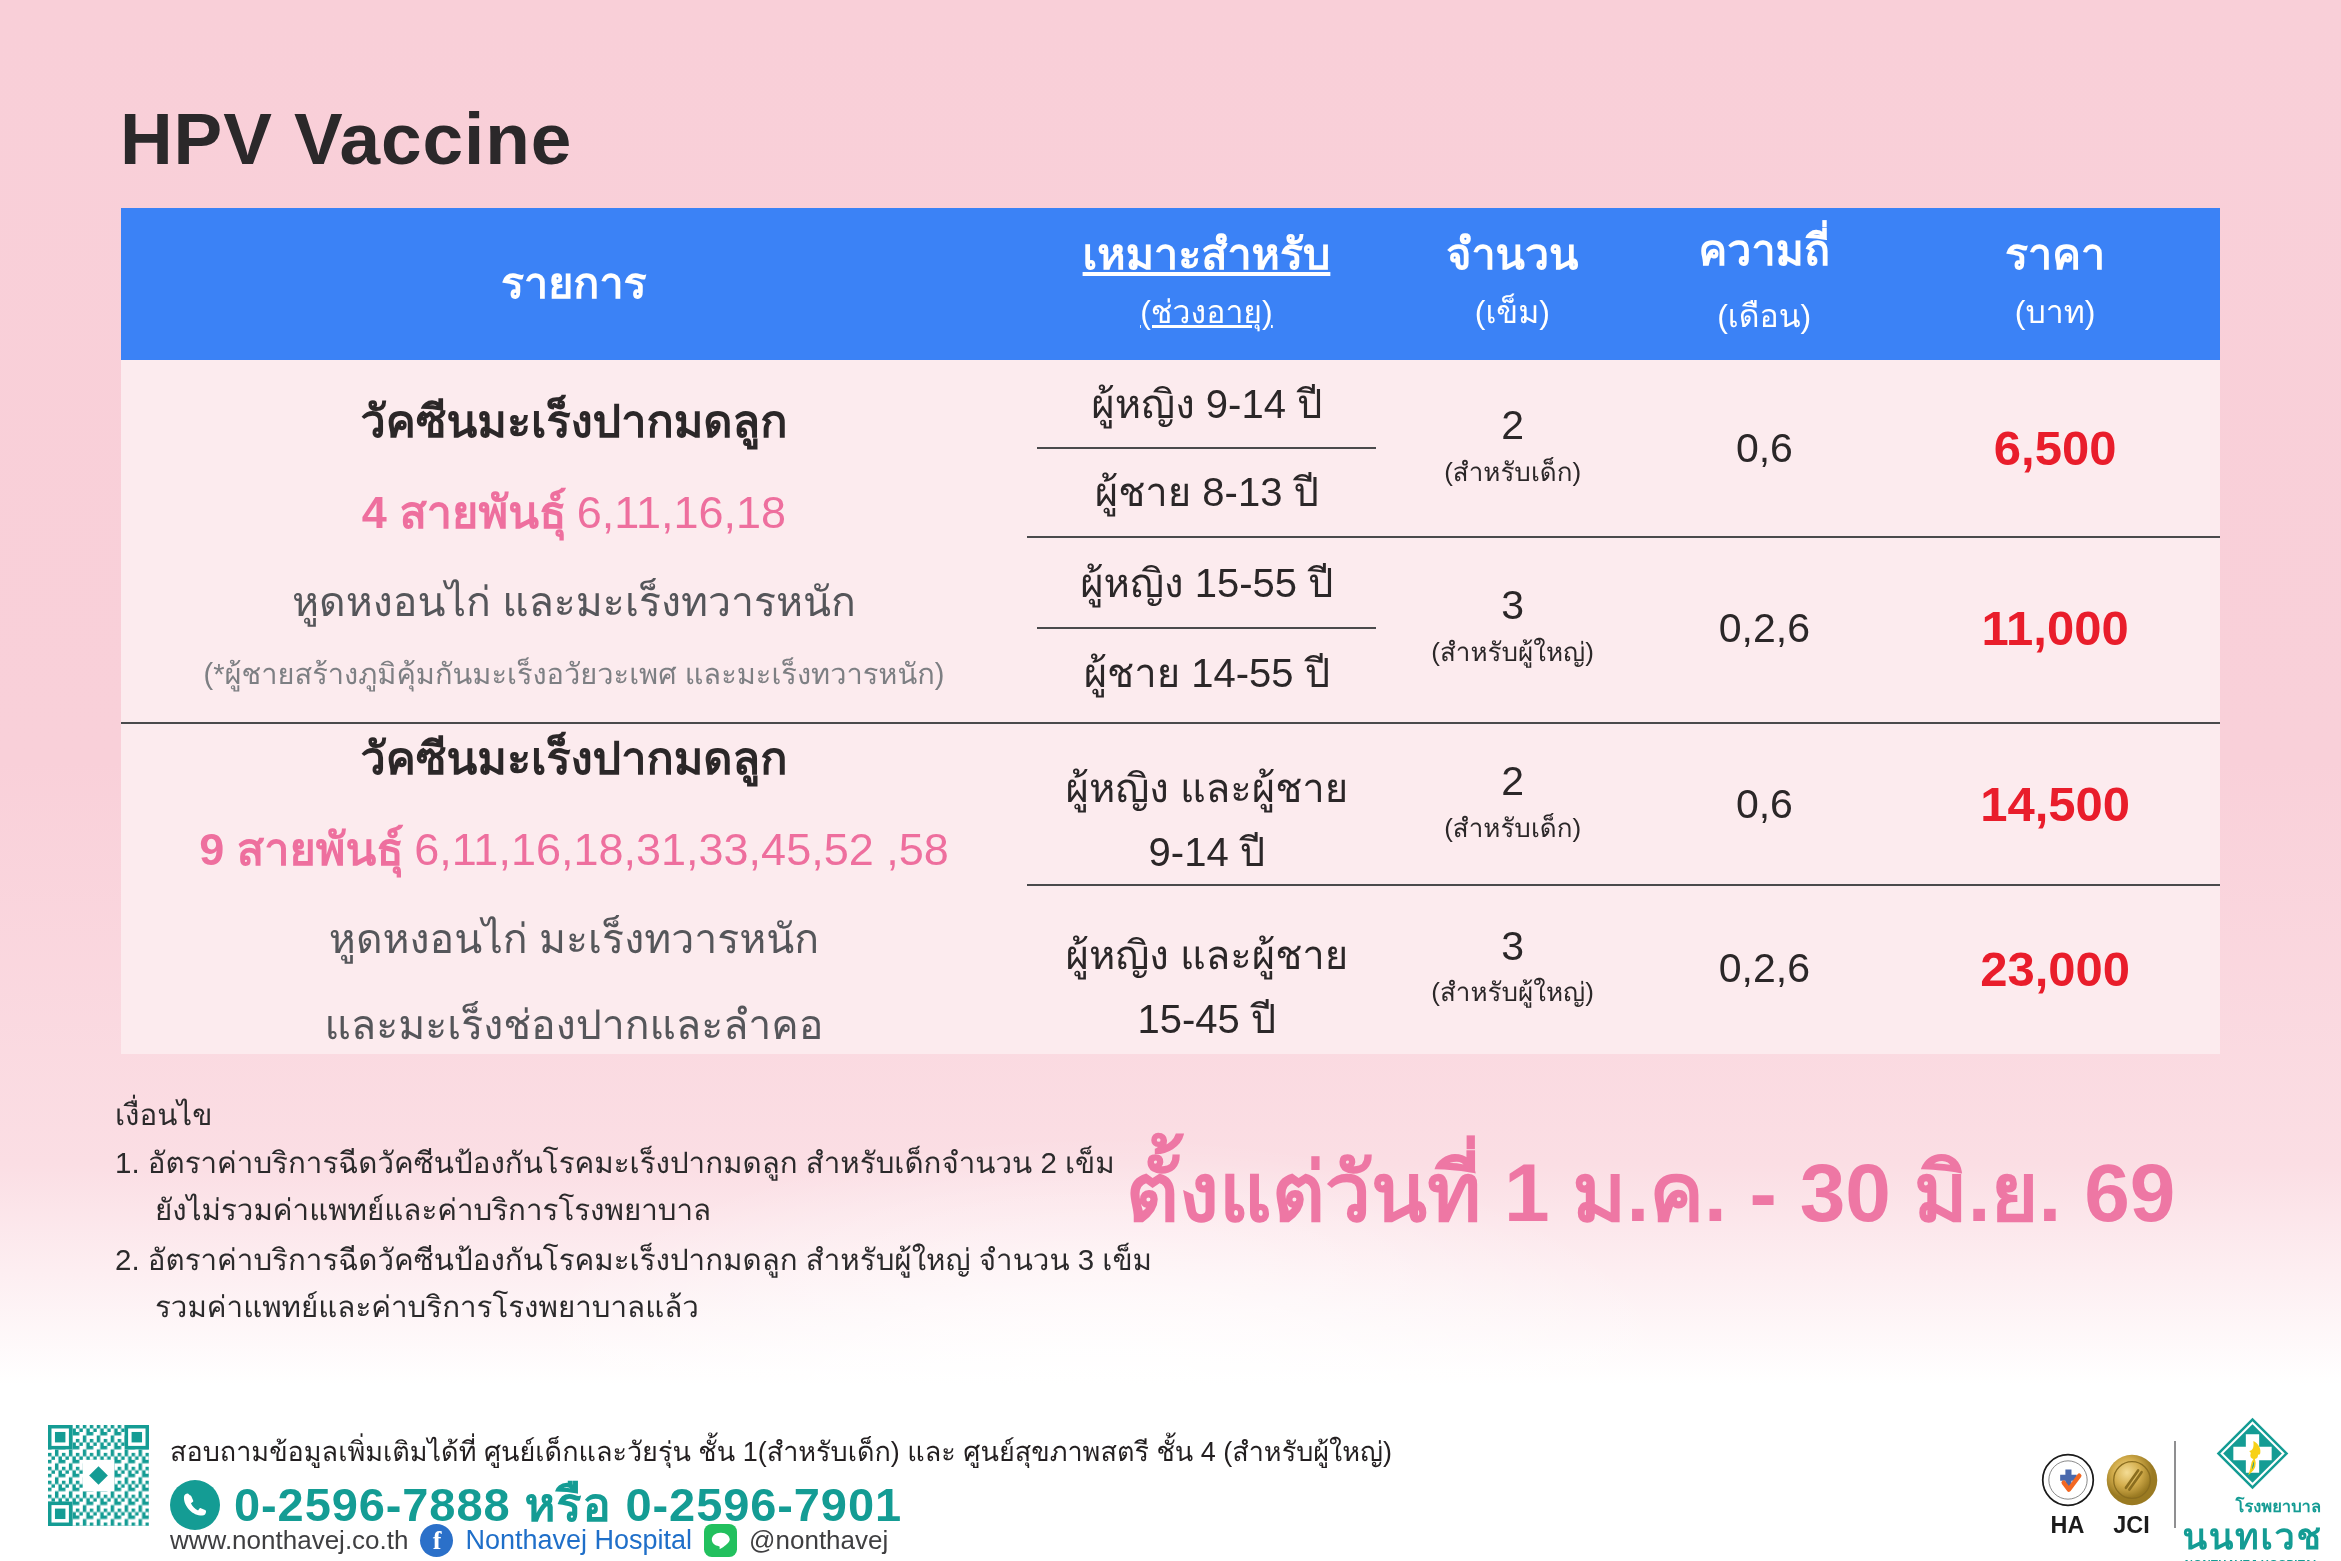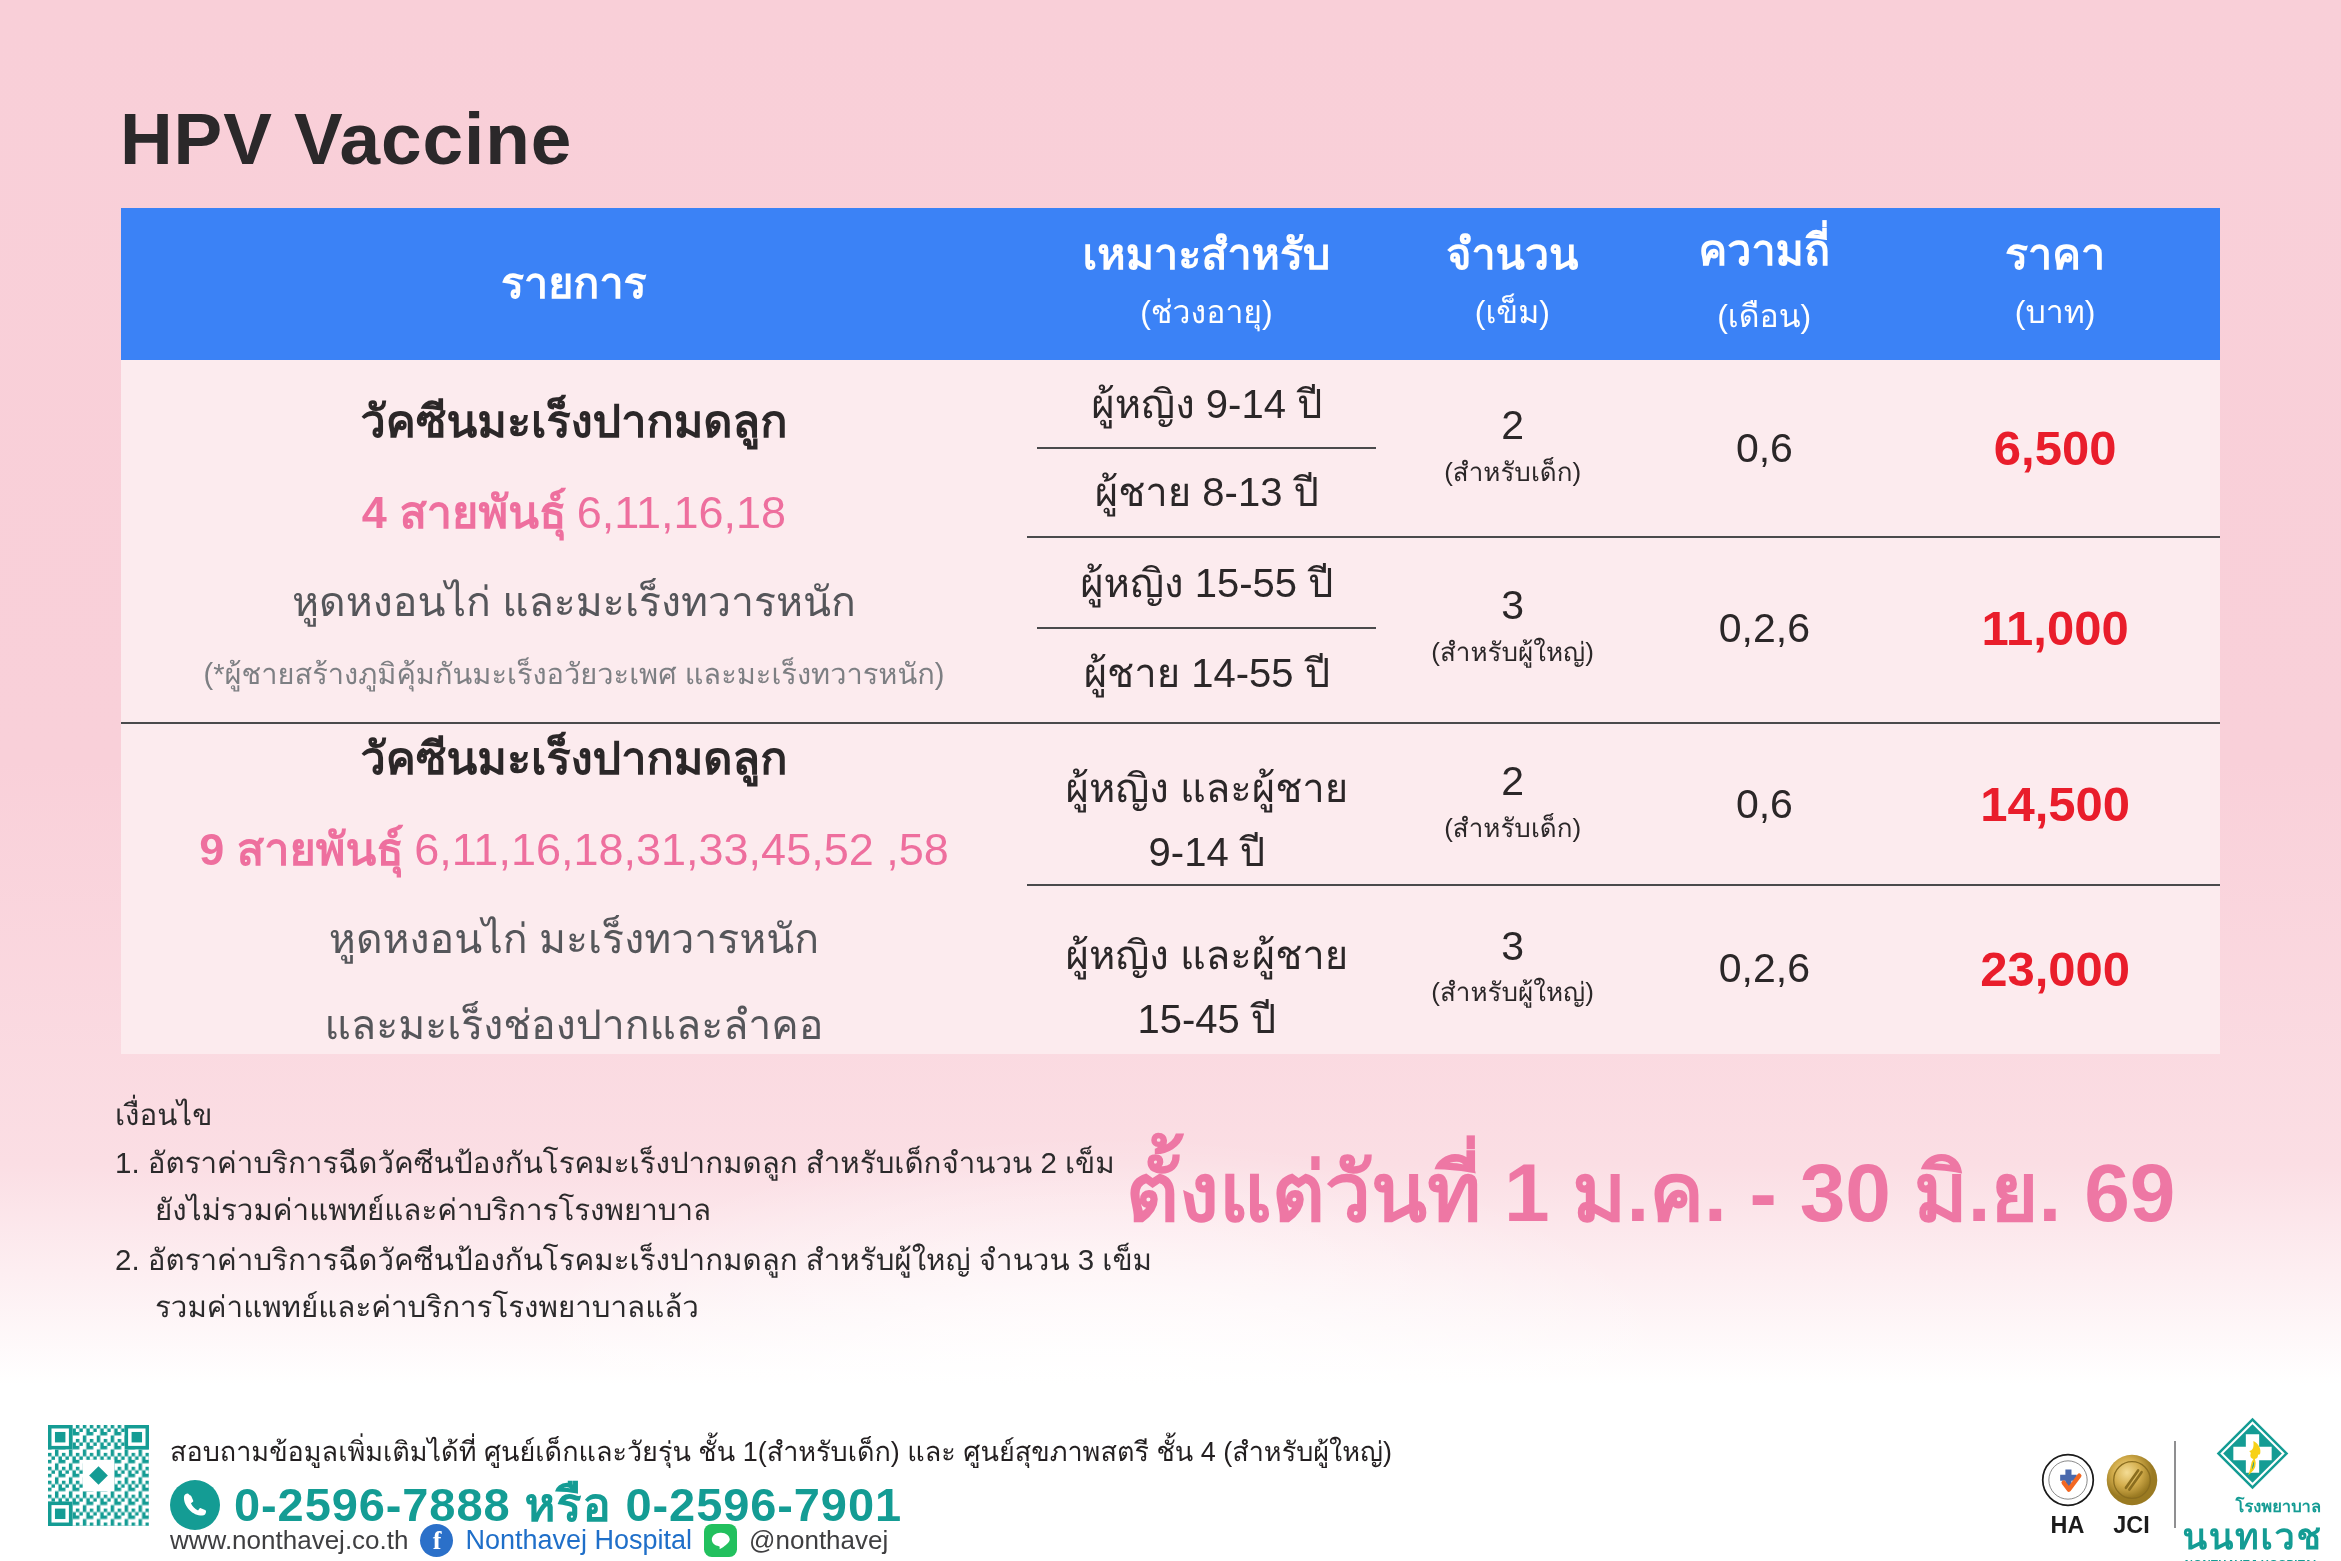--- a/index.html
+++ b/index.html
@@ -17,21 +17,21 @@
 
   .page-title { position:absolute; left:120px; top:97px; font-size:73px; font-weight:700; color:#2b282a; letter-spacing:0.9px; }
 
   
   .vtable { position:absolute; left:121px; top:208px; width:2099px; }
   .thead { display:flex; height:152px; background:#3b82f6; color:#ffffff; }
   .th { display:flex; flex-direction:column; justify-content:center; align-items:center; }
   .th .lbl { font-size:43px; font-weight:700; line-height:1.1; }
   .th .sub { font-size:32px; font-weight:400; margin-top:7px; }
   .th .sub:empty { display:none; }
-  .c1 { width:906px; } .c2 { width:360px; } .c3 { width:252px; } .c4 { width:252px;gap:9px; } .c5 { width:330px; }
+  .c1 { width:906px; } .c2 { width:360px;text-decoration:underline; } .c3 { width:252px; } .c4 { width:252px;gap:9px; } .c5 { width:330px; }
 
   .tbody { background:#fcebee; }
   .product { display:flex; }
   .product.p1 { height:364px; border-bottom:2.6px solid #4a4a4c; }
   .product.p2 { height:330px; }
 
   .pcol { width:906px; display:flex; flex-direction:column; justify-content:center; align-items:center; text-align:center; padding:0 8.7px; }
   .pname { font-size:45px; font-weight:600; color:#2b2728; }
   .strains { font-size:45px; margin-top:19px; white-space:nowrap; }
   .strain-bold { color:#ee6f9e; font-weight:700; }

